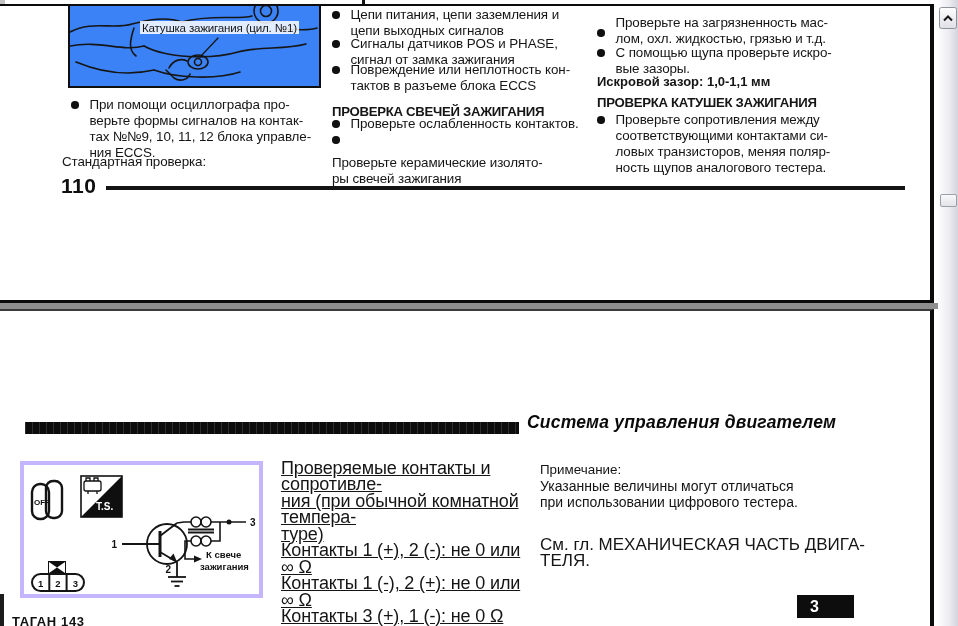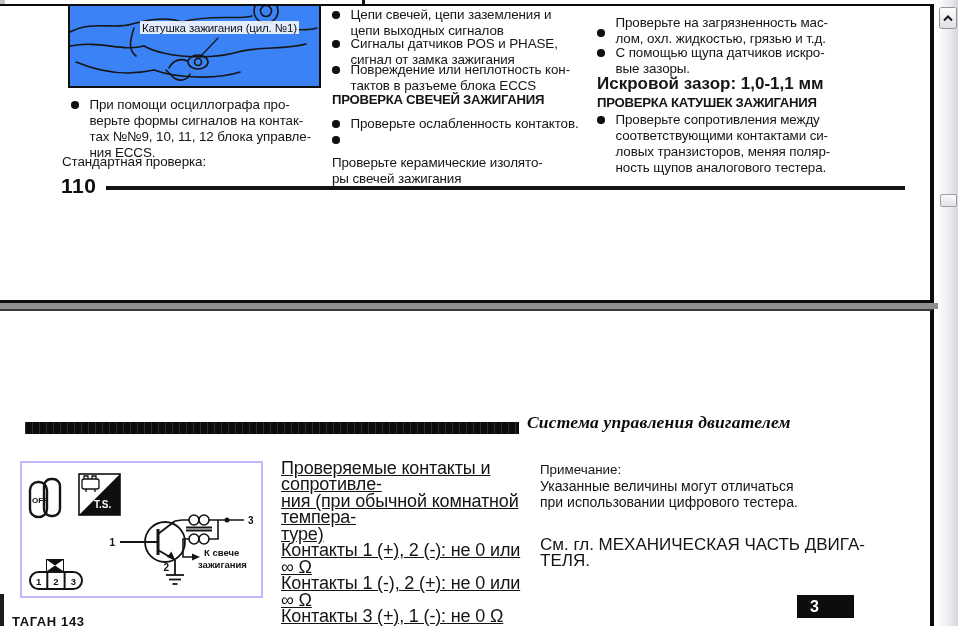--- a/index.html
+++ b/index.html
@@ -16,36 +16,36 @@
   .page2 { top:309px; height:317px; border-top:2px solid #3a3a3a; border-right:4px solid #0b0b0b; }
   .corner-chip { position:absolute; left:0; top:0; width:5px; height:4.5px; background:#c4c4c4; }
   .top-tick { position:absolute; left:362px; top:0; width:2.5px; height:4.5px; background:#141414; }
   .edge-smudge { position:absolute; left:0; width:4px; background:#1c1c1c; }
 
   
   .txt { font-size:13.4px; line-height:16px; white-space:pre-line; letter-spacing:-0.1px; }
   .b-item { position:absolute; display:flex; gap:11px; }
   .dot { flex:none; width:7.5px; height:7.5px; border-radius:50%; background:#101010; margin-top:4px; }
   .heading { position:absolute; font-size:13.2px; font-weight:700; letter-spacing:-0.3px; white-space:pre-line; }
-  .bold-line { position:absolute; font-size:17px; font-weight:700; }
+  .bold-line { position:absolute; font-size:13px; font-weight:700; }
   .pagenum { position:absolute; font-size:21px; font-weight:800; letter-spacing:0.5px; color:#0e0e0e; }
   .rule { position:absolute; height:3.5px; background:#141414; }
 
   
   .figure-box { position:absolute; left:68px; top:-2.5px; width:253px; height:84px; border:2.5px solid #0e0e0e; background:#3b82f6; overflow:hidden; }
   .fig-caption { position:absolute; left:70px; top:15px; font-size:11.6px; letter-spacing:-0.2px; background:rgba(255,255,255,.85); padding:0 2px; }
 
   
   .sect-bar { position:absolute; left:25px; top:111px; width:494px; height:12px;
     background:#0c0c0c;
     background-image:repeating-linear-gradient(90deg, rgba(255,255,255,0.14) 0 1px, rgba(0,0,0,0) 1px 7px); }
-  .sect-title { position:absolute; left:527px; top:101px; font-family:Liberation Serif, serif; font-style:italic; font-weight:700; font-size:17.5px; color:#0a0a0a; letter-spacing:0.2px; }
-
-  
-  .diagram-box { position:absolute; left:20px; top:150px; width:243px; height:137px; border:2px solid #c4b5fd; background:#fff; }
+  .sect-title { position:absolute; left:527px; top:101px; font-family:Liberation Sans, sans-serif; font-style:italic; font-weight:700; font-size:17.5px; color:#0a0a0a; letter-spacing:0.2px; }
+
+  
+  .diagram-box { position:absolute; left:20px; top:150px; width:243px; height:137px; border:4px solid #c4b5fd; background:#fff; }
 
   
   .checks { position:absolute; left:281px; top:149px; width:256px; font-size:18px; line-height:16.45px; white-space:pre-line; letter-spacing:-0.15px;text-decoration:underline; }
   .note-title { position:absolute; left:540px; top:151px; font-size:13.4px; }
   .note-body { position:absolute; left:540px; top:167px; font-size:14px; line-height:16.2px; white-space:pre-line; }
   .removal-head { position:absolute; left:540px; top:204px; font-size:13.2px; font-weight:700; line-height:16.8px; white-space:pre-line; letter-spacing:-0.3px; }
   .removal-body { position:absolute; left:540px; top:226px; font-size:17px; line-height:16.4px; white-space:pre-line; }
   .tab-badge { position:absolute; left:797px; top:284px; width:57px; height:23px; background:#0d0d0d; color:#fff; font-size:16px; font-weight:700; line-height:23px; padding-left:13px; }
   .stamp { position:absolute; left:12px; top:303px; font-size:13px; font-weight:800; letter-spacing:0.6px; color:#111; }
 
@@ -99,52 +99,52 @@
 верьте формы сигналов на контак-
 тах №№9, 10, 11, 12 блока управле-
 ния ECCS.</span>
     </div>
     <div class="abs txt" style="left:62px; top:148px;">Стандартная проверка:</div>
     <div class="pagenum" style="left:61px; top:168px;">110</div>
     <div class="rule" style="left:106px; top:180px; width:799px;"></div>
 
     <div class="b-item" style="left:332px; top:1px; width:252px;">
       <span class="dot"></span>
-      <span class="txt">Цепи свечей, цепи заземления и
+      <span class="txt">Цепи питания, цепи заземления и
 цепи выходных сигналов</span>
     </div>
     <div class="b-item" style="left:332px; top:30px; width:252px;">
       <span class="dot"></span>
       <span class="txt">Сигналы датчиков POS и PHASE,
 сигнал от замка зажигания</span>
     </div>
     <div class="b-item" style="left:332px; top:56px; width:252px;">
       <span class="dot"></span>
       <span class="txt">Повреждение или неплотность кон-
 тактов в разъеме блока ECCS</span>
     </div>
-    <div class="heading" style="left:332px; top:86px;">ПРОВЕРКА СВЕЧЕЙ ЗАЖИГАНИЯ</div>
+    <div class="heading" style="left:332px; top:98px;">ПРОВЕРКА СВЕЧЕЙ ЗАЖИГАНИЯ</div>
     <div class="b-item" style="left:332px; top:110px; width:258px;">
       <span class="dot"></span>
       <span class="txt">Проверьте ослабленность контактов.</span>
     </div>
     <div class="b-item" style="left:332px; top:126px; width:252px;flex-direction:column;">
       <span class="dot"></span>
       <span class="txt">Проверьте керамические изолято-
 ры свечей зажигания</span>
     </div>
 
     <div class="b-item" style="left:597px; top:9px; width:320px;align-items:center;">
       <span class="dot"></span>
       <span class="txt">Проверьте на загрязненность мас-
 лом, охл. жидкостью, грязью и т.д.</span>
     </div>
     <div class="b-item" style="left:597px; top:39px; width:320px;">
       <span class="dot"></span>
-      <span class="txt">С помощью щупа датчиков искро-
+      <span class="txt">С помощью щупа проверьте искро-
 вые зазоры.</span>
     </div>
     <div class="bold-line" style="left:597px; top:68px;">Искровой зазор: 1,0-1,1 мм</div>
     <div class="heading" style="left:597px; top:89px;">ПРОВЕРКА КАТУШЕК ЗАЖИГАНИЯ</div>
     <div class="b-item" style="left:597px; top:106px; width:320px;">
       <span class="dot"></span>
       <span class="txt">Проверьте сопротивления между
 соответствующими контактами си-
 ловых транзисторов, меняя поляр-
 ность щупов аналогового тестера.</span>

